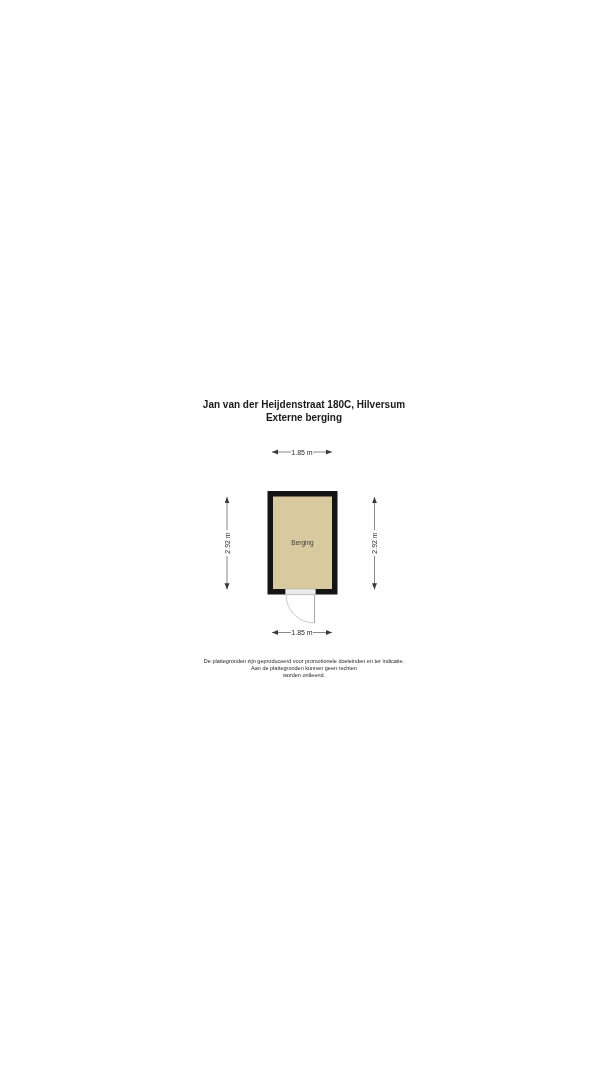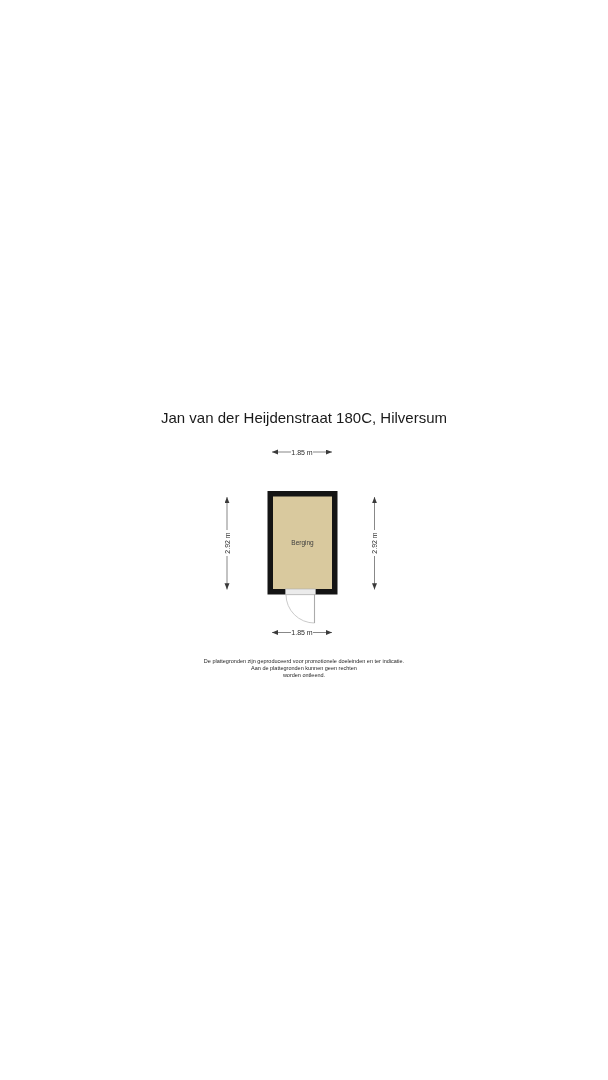--- a/index.html
+++ b/index.html
@@ -13,24 +13,23 @@
   }
   .titleblock {
     position: absolute;
     top: 399px;
     left: 0;
     width: 608px;
     text-align: center;
     color: #1a1a1a;
   }
   .title-line {
-    font-size: 15px;
+    font-size: 10px;
     line-height: 12.5px;
-    font-weight: normal;
-    margin-top: 13px;
+    font-weight: bold;
   }
   .plan-svg {
     position: absolute;
     left: 0;
     top: 0;
     width: 608px;
     height: 1080px;
   }
   .dim-line {
     stroke: #555555;
@@ -57,20 +56,21 @@
     color: #1f1f1f;
   }
 </style>
 </head>
 <body>
 
 <div class="canvas">
 
   <div class="titleblock">
     <div class="title-line">Jan van der Heijdenstraat 180C, Hilversum</div>
+    <div class="title-line">Externe berging</div>
   </div>
 
   <svg class="plan-svg" viewBox="0 0 608 1080" xmlns="http://www.w3.org/2000/svg">
     <defs>
       <marker id="arr" markerWidth="7" markerHeight="6" refX="6.3" refY="2.5" orient="auto" markerUnits="userSpaceOnUse">
         <path d="M0,0 L6.3,2.5 L0,5 Z" fill="#3a3a3a"></path>
       </marker>
     </defs>
 
     <g>

